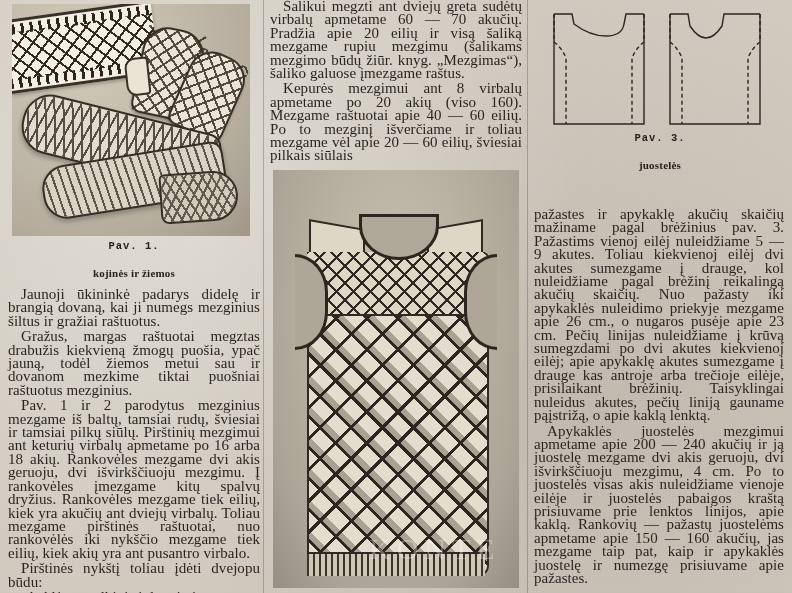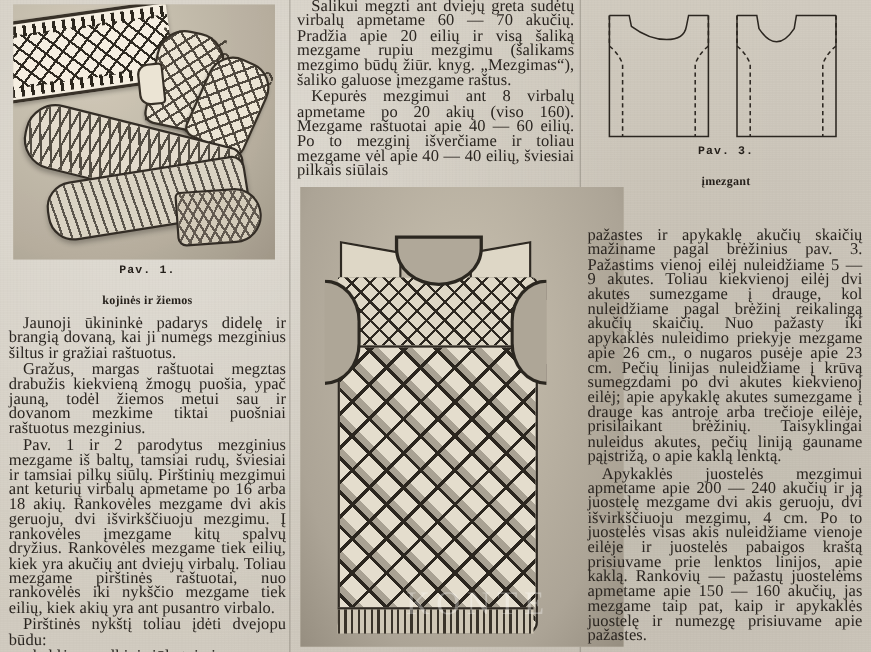--- a/index.html
+++ b/index.html
@@ -215,21 +215,20 @@
   }
 
   
   .fig2 {
     position: relative;
     width: 246px;
     height: 418px;
     margin: 0;
     background: #b8b1a2;
     overflow: hidden;
-    padding-left: 48px;
   }
   .fig2 .bg2 {
     position: absolute; inset: 0;
     background: radial-gradient(ellipse at 50% 35%, #cac2b1 0%, #aca496 75%, #968e80 100%);
   }
   .vest {
     position: absolute;
     left: 24px; top: 24px;
     width: 198px; height: 382px;
   }
@@ -374,21 +373,21 @@
     <p>Jaunoji ūkininkė padarys didelę ir brangią dovaną, kai ji numegs mezginius šiltus ir gražiai raštuotus.</p>
     <p>Gražus, margas raštuotai megztas drabužis kiekvieną žmogų puošia, ypač jauną, todėl žiemos metui sau ir dovanom mezkime tiktai puošniai raštuotus mezginius.</p>
     <p>Pav. 1 ir 2 parodytus mezginius mezgame iš baltų, tamsiai rudų, šviesiai ir tamsiai pilkų siūlų. Pirštinių mezgimui ant keturių virbalų apmetame po 16 arba 18 akių. Rankovėles mezgame dvi akis geruoju, dvi išvirkščiuoju mezgimu. Į rankovėles įmezgame kitų spalvų dryžius. Rankovėles mezgame tiek eilių, kiek yra akučių ant dviejų virbalų. Toliau mezgame pirštinės raštuotai, nuo rankovėlės iki nykščio mezgame tiek eilių, kiek akių yra ant pusantro virbalo.</p>
     <p>Pirštinės nykštį toliau įdėti dvejopu būdu:</p>
     <p class="noind">apykaklės pagalbinį siūlą toj vie-</p>
   </div>
 
   <div class="col col-mid">
     <div class="mid-text">
       <p>Šalikui megzti ant dviejų greta sudėtų virbalų apmetame 60 — 70 akučių. Pradžia apie 20 eilių ir visą šaliką mezgame rupiu mezgimu (šalikams mezgimo būdų žiūr. knyg. „Mezgimas“), šaliko galuose įmezgame raštus.</p>
-      <p>Kepurės mezgimui ant 8 virbalų apmetame po 20 akių (viso 160). Mezgame raštuotai apie 40 — 60 eilių. Po to mezginį išverčiame ir toliau mezgame vėl apie 40 — 40 eilių, šviesiai pilkais siūlais</p>
+      <p>Kepurės mezgimui ant 8 virbalų apmetame po 20 akių (viso 160). Mezgame raštuotai apie 40 — 60 eilių. Po to mezginį išverčiame ir toliau mezgame vėl apie 20 — 60 eilių, šviesiai pilkais siūlais</p>
     </div>
 
     <div class="mid-fig">
       <div class="fig2">
         <div class="bg2"></div>
         <div class="vest">
           <div class="shoulderL"></div>
           <div class="shoulderR"></div>
           <div class="body">
             <div class="argyle"></div>
@@ -421,21 +420,21 @@
           <path d="M130 12 L148 12 L150 24 Q166 48 182 24 L184 12 L220 12"></path>
           <path d="M130 12 L130 40 Q138 46 142 56 L142 122" stroke-dasharray="4 3"></path>
           <path d="M220 12 L220 40 Q212 46 208 56 L208 122" stroke-dasharray="4 3"></path>
         </g>
       </svg>
     </div>
 
     <div class="caption cap3">
       <span class="figno">Pav. 3.</span>
       <br>
-      <span>įmezgant</span>
+      <span>juostelės</span>
     </div>
 
     <div class="right-text">
       <p class="noind">pažastes ir apykaklę akučių skaičių mažiname pagal brėžinius pav. 3. Pažastims vienoj eilėj nuleidžiame 5 — 9 akutes. Toliau kiekvienoj eilėj dvi akutes sumezgame į drauge, kol nuleidžiame pagal brėžinį reikalingą akučių skaičių. Nuo pažasty iki apykaklės nuleidimo priekyje mezgame apie 26 cm., o nugaros pusėje apie 23 cm. Pečių linijas nuleidžiame į krūvą sumegzdami po dvi akutes kiekvienoj eilėj; apie apykaklę akutes sumezgame į drauge kas antroje arba trečioje eilėje, prisilaikant brėžinių. Taisyklingai nuleidus akutes, pečių liniją gauname pąįstrižą, o apie kaklą lenktą.</p>
       <p>Apykaklės juostelės mezgimui apmetame apie 200 — 240 akučių ir ją juostelę mezgame dvi akis geruoju, dvi išvirkščiuoju mezgimu, 4 cm. Po to juostelės visas akis nuleidžiame vienoje eilėje ir juostelės pabaigos kraštą prisiuvame prie lenktos linijos, apie kaklą. Rankovių — pažastų juostelėms apmetame apie 150 — 160 akučių, jas mezgame taip pat, kaip ir apykaklės juostelę ir numezgę prisiuvame apie pažastes.</p>
     </div>
   </div>
 </div>
 
 </body></html>

